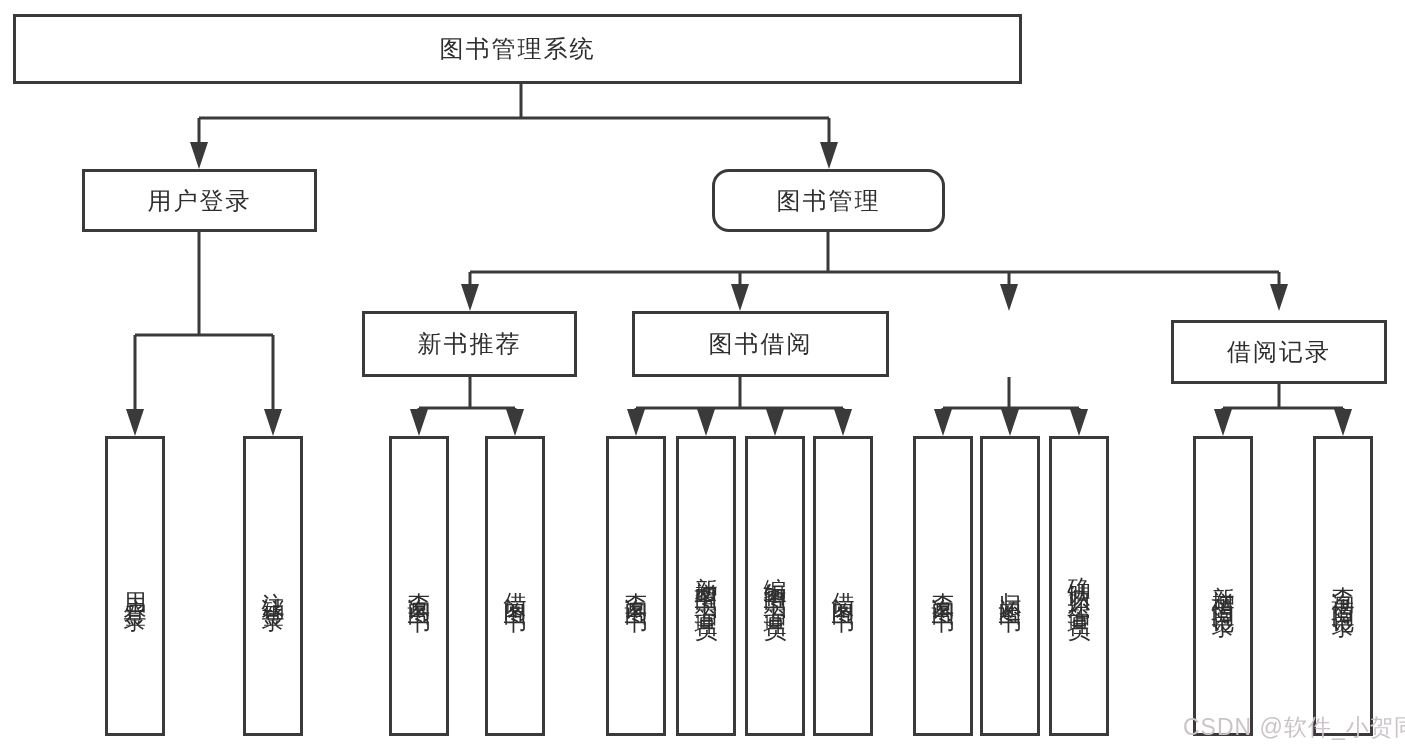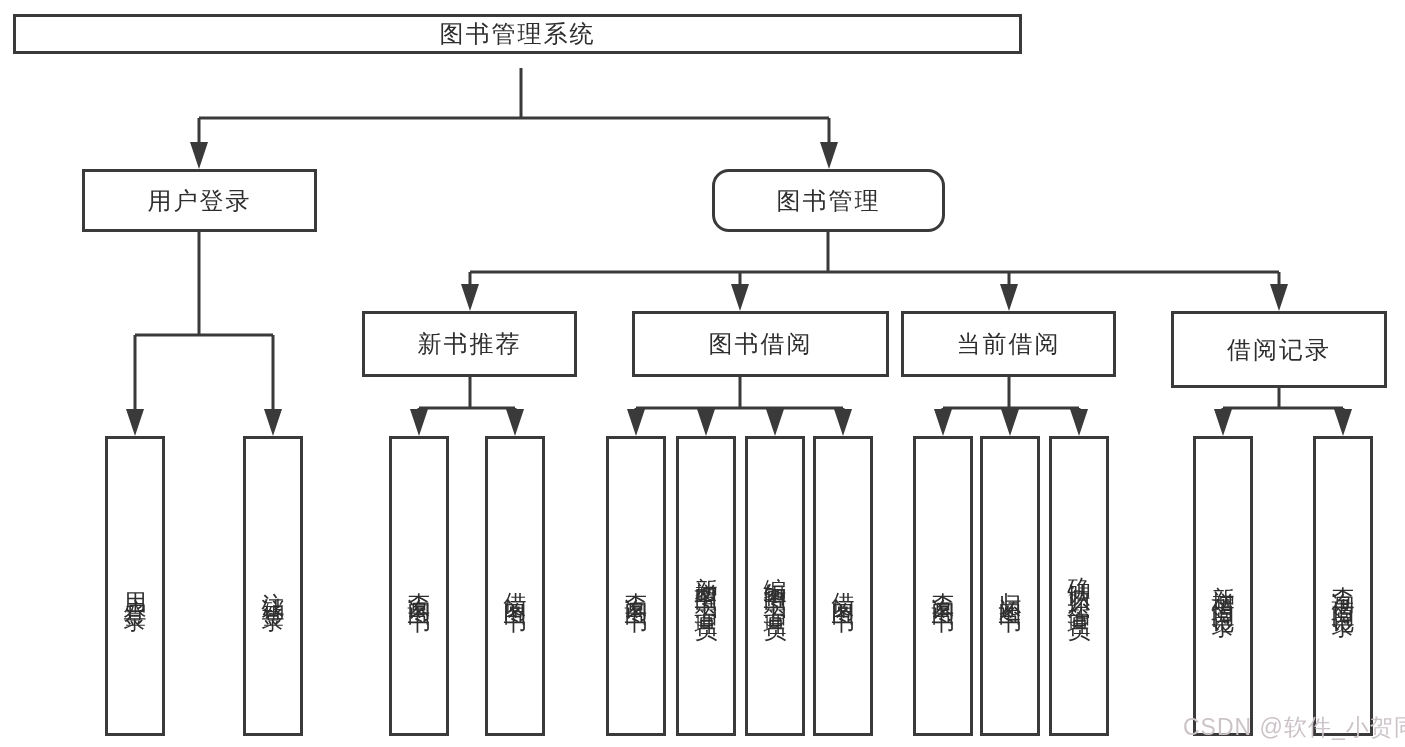--- a/index.html
+++ b/index.html
@@ -88,29 +88,28 @@
     <path d="M1009 377 V408 M943 408 H1079 M943 408 V411 M1010 408 V411 M1079 408 V411" stroke="#3a3a3a" stroke-width="3" fill="none"></path>
     <polygon points="934,409 952,409 943,436" fill="#3a3a3a"></polygon>
     <polygon points="1001,409 1019,409 1010,436" fill="#3a3a3a"></polygon>
     <polygon points="1070,409 1088,409 1079,436" fill="#3a3a3a"></polygon>
 
     <path d="M1279 377 V408 M1223 408 H1343 M1223 408 V411 M1343 408 V411" stroke="#3a3a3a" stroke-width="3" fill="none"></path>
     <polygon points="1214,409 1232,409 1223,436" fill="#3a3a3a"></polygon>
     <polygon points="1334,409 1352,409 1343,436" fill="#3a3a3a"></polygon>
   </svg>
 
-  <div class="box" style="left:13px; top:14px; width:1009px; height:40px;">图书管理系统</div>
+  <div class="box" style="left:13px; top:14px; width:1009px; height:70px;">图书管理系统</div>
 
   <div class="box" style="left:82px; top:169px; width:235px; height:63px;">用户登录</div>
   <div class="box" style="left:712px; top:169px; width:233px; height:63px;border-radius:17px;">图书管理</div>
 
   <div class="box" style="left:362px; top:311px; width:215px; height:66px;">新书推荐</div>
   <div class="box" style="left:632px; top:311px; width:257px; height:66px;">图书借阅</div>
-  <div class="box" style="left:901px; top:311px; width:215px; height:66px;">当前借阅</div>
-  <div class="box" style="left:1171px; top:311px; width:216px; height:77px;">借阅记录</div>
+  <div class="box" style="left:1171px; top:320px; width:216px; height:64px;">借阅记录</div>
 
   <div class="vbox" style="left:105px;">
     <span class="vtext">用户登录</span>
   </div>
   <div class="vbox" style="left:243px;">
     <span class="vtext">注销登录</span>
   </div>
 
   <div class="vbox" style="left:389px;">
     <span class="vtext">查询图书</span>

